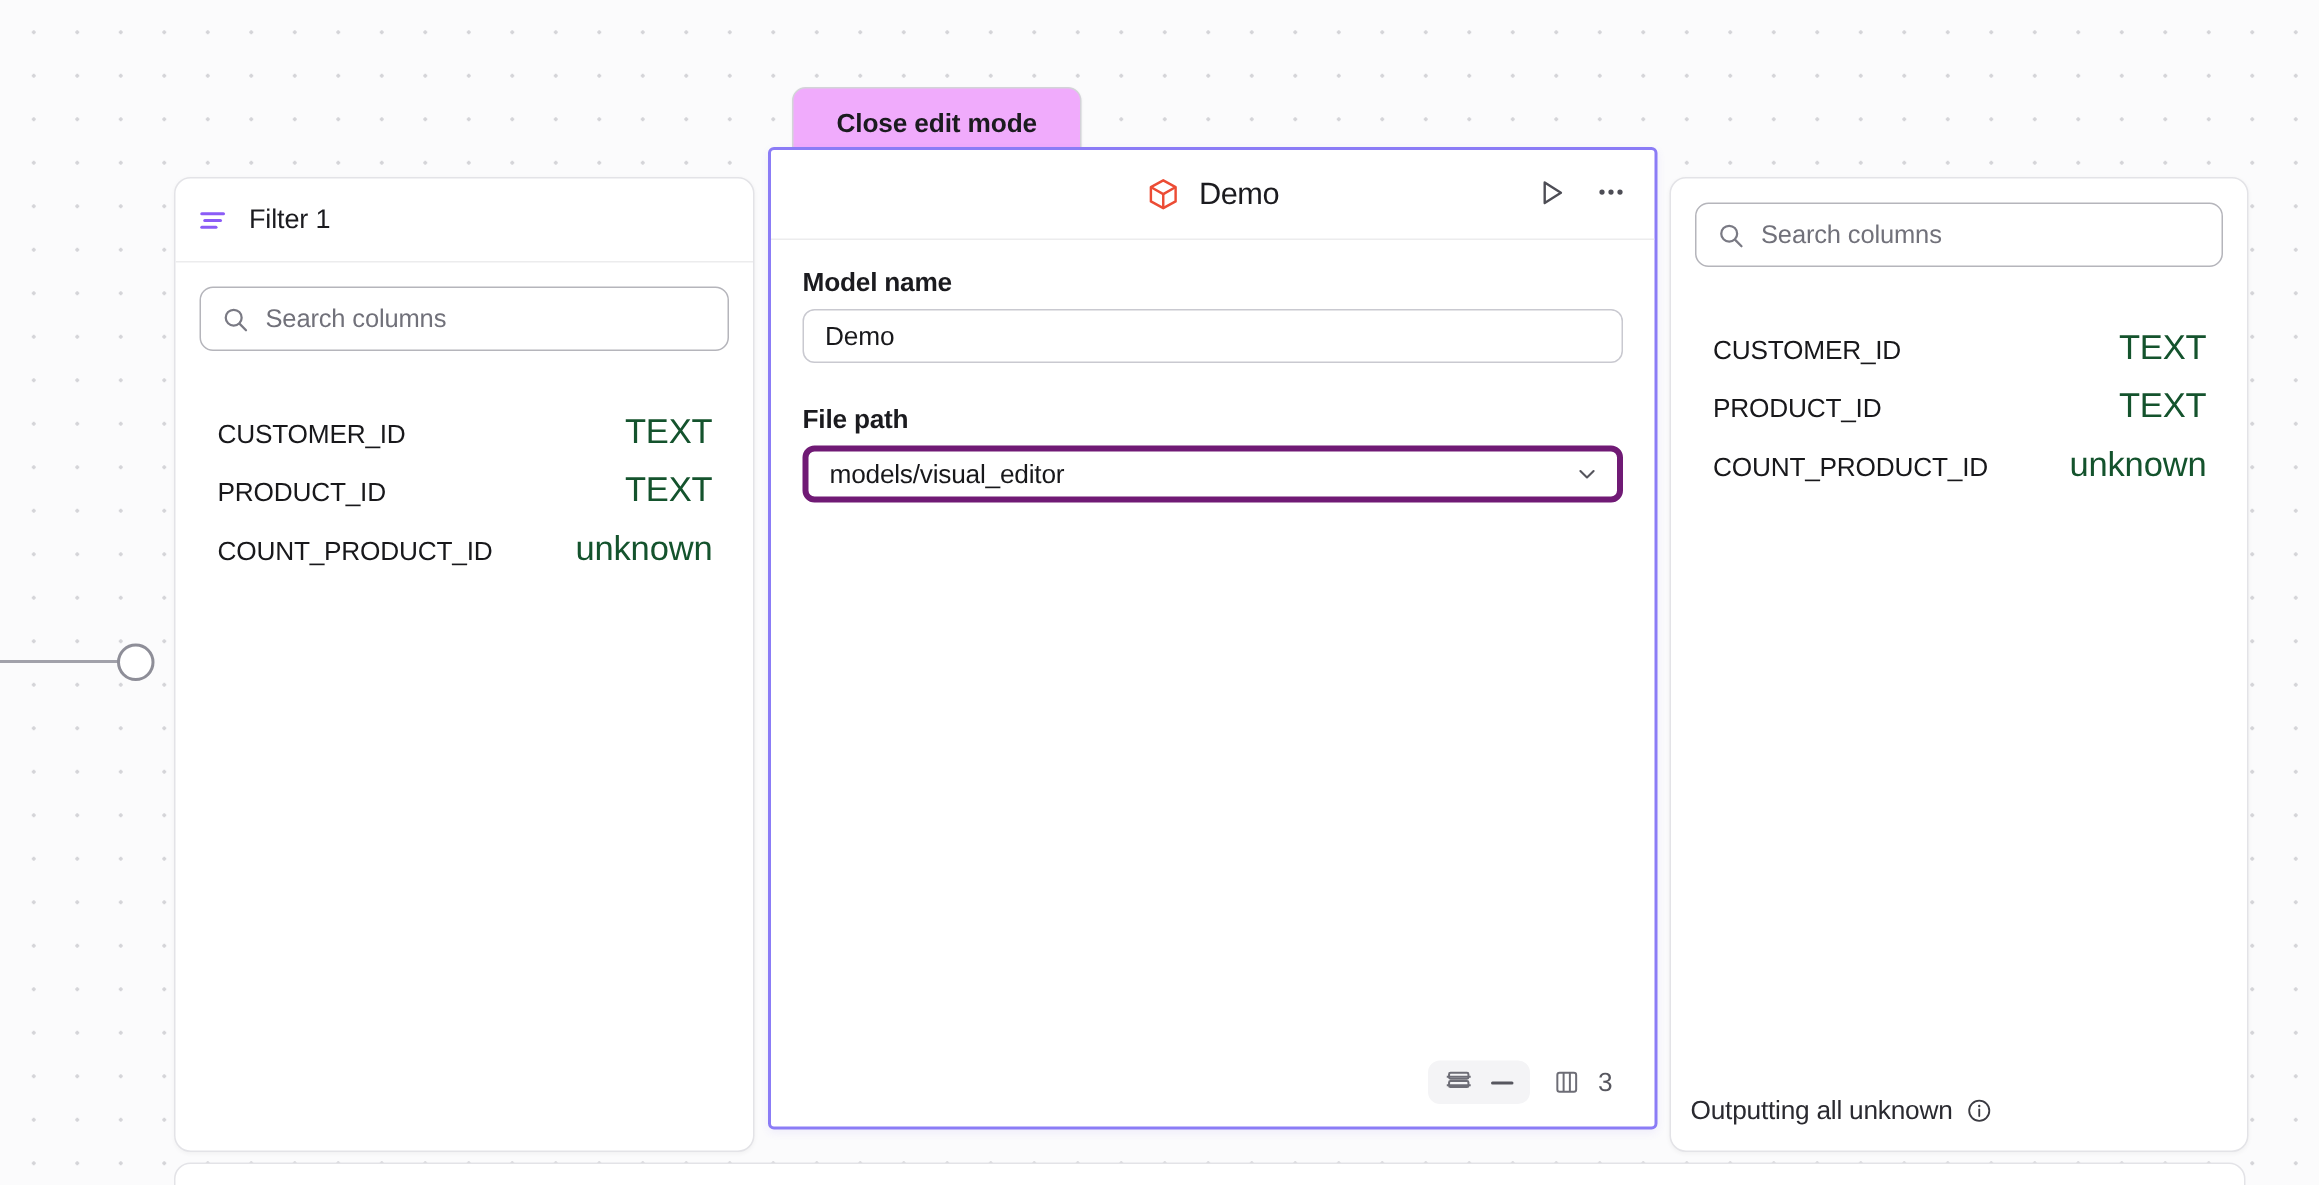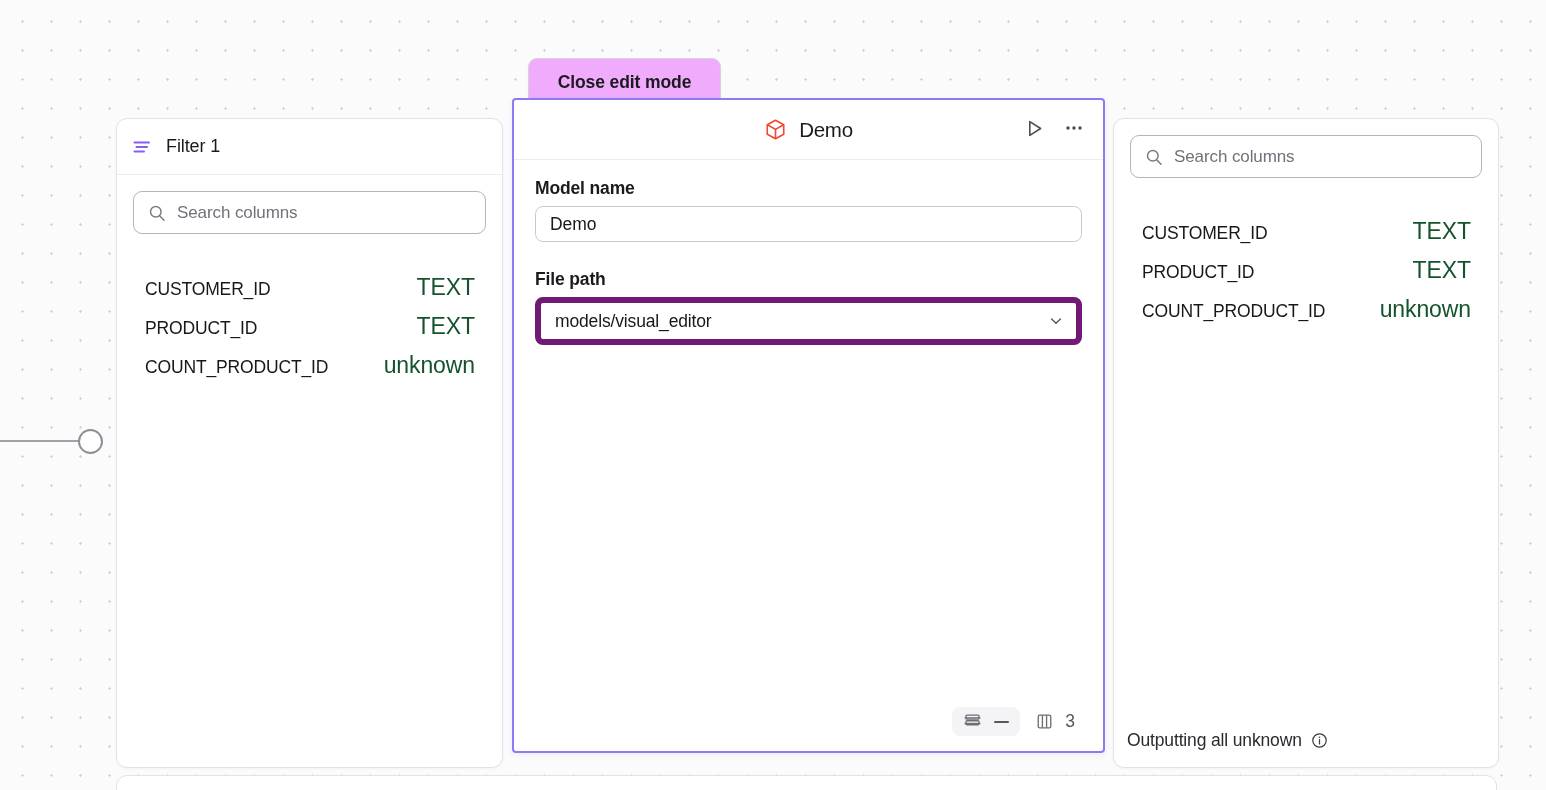--- a/index.html
+++ b/index.html
@@ -198,22 +198,22 @@
     background: #fff;
     display: flex;
     align-items: center;
     padding: 0 14px;
     box-sizing: border-box;
     font-size: 17.5px;
     color: #18181b;
     letter-spacing: -0.1px;
   }
   .select-input {
-    height: 48px;
-    border: 6px solid #701a75;
+    height: 38px;
+    border: 4px solid #701a75;
     border-radius: 8px;
     background: #fff;
     display: flex;
     align-items: center;
     justify-content: space-between;
     padding: 0 12px 0 14px;
     box-sizing: border-box;
     font-size: 17.5px;
     color: #18181b;
     letter-spacing: -0.15px;

